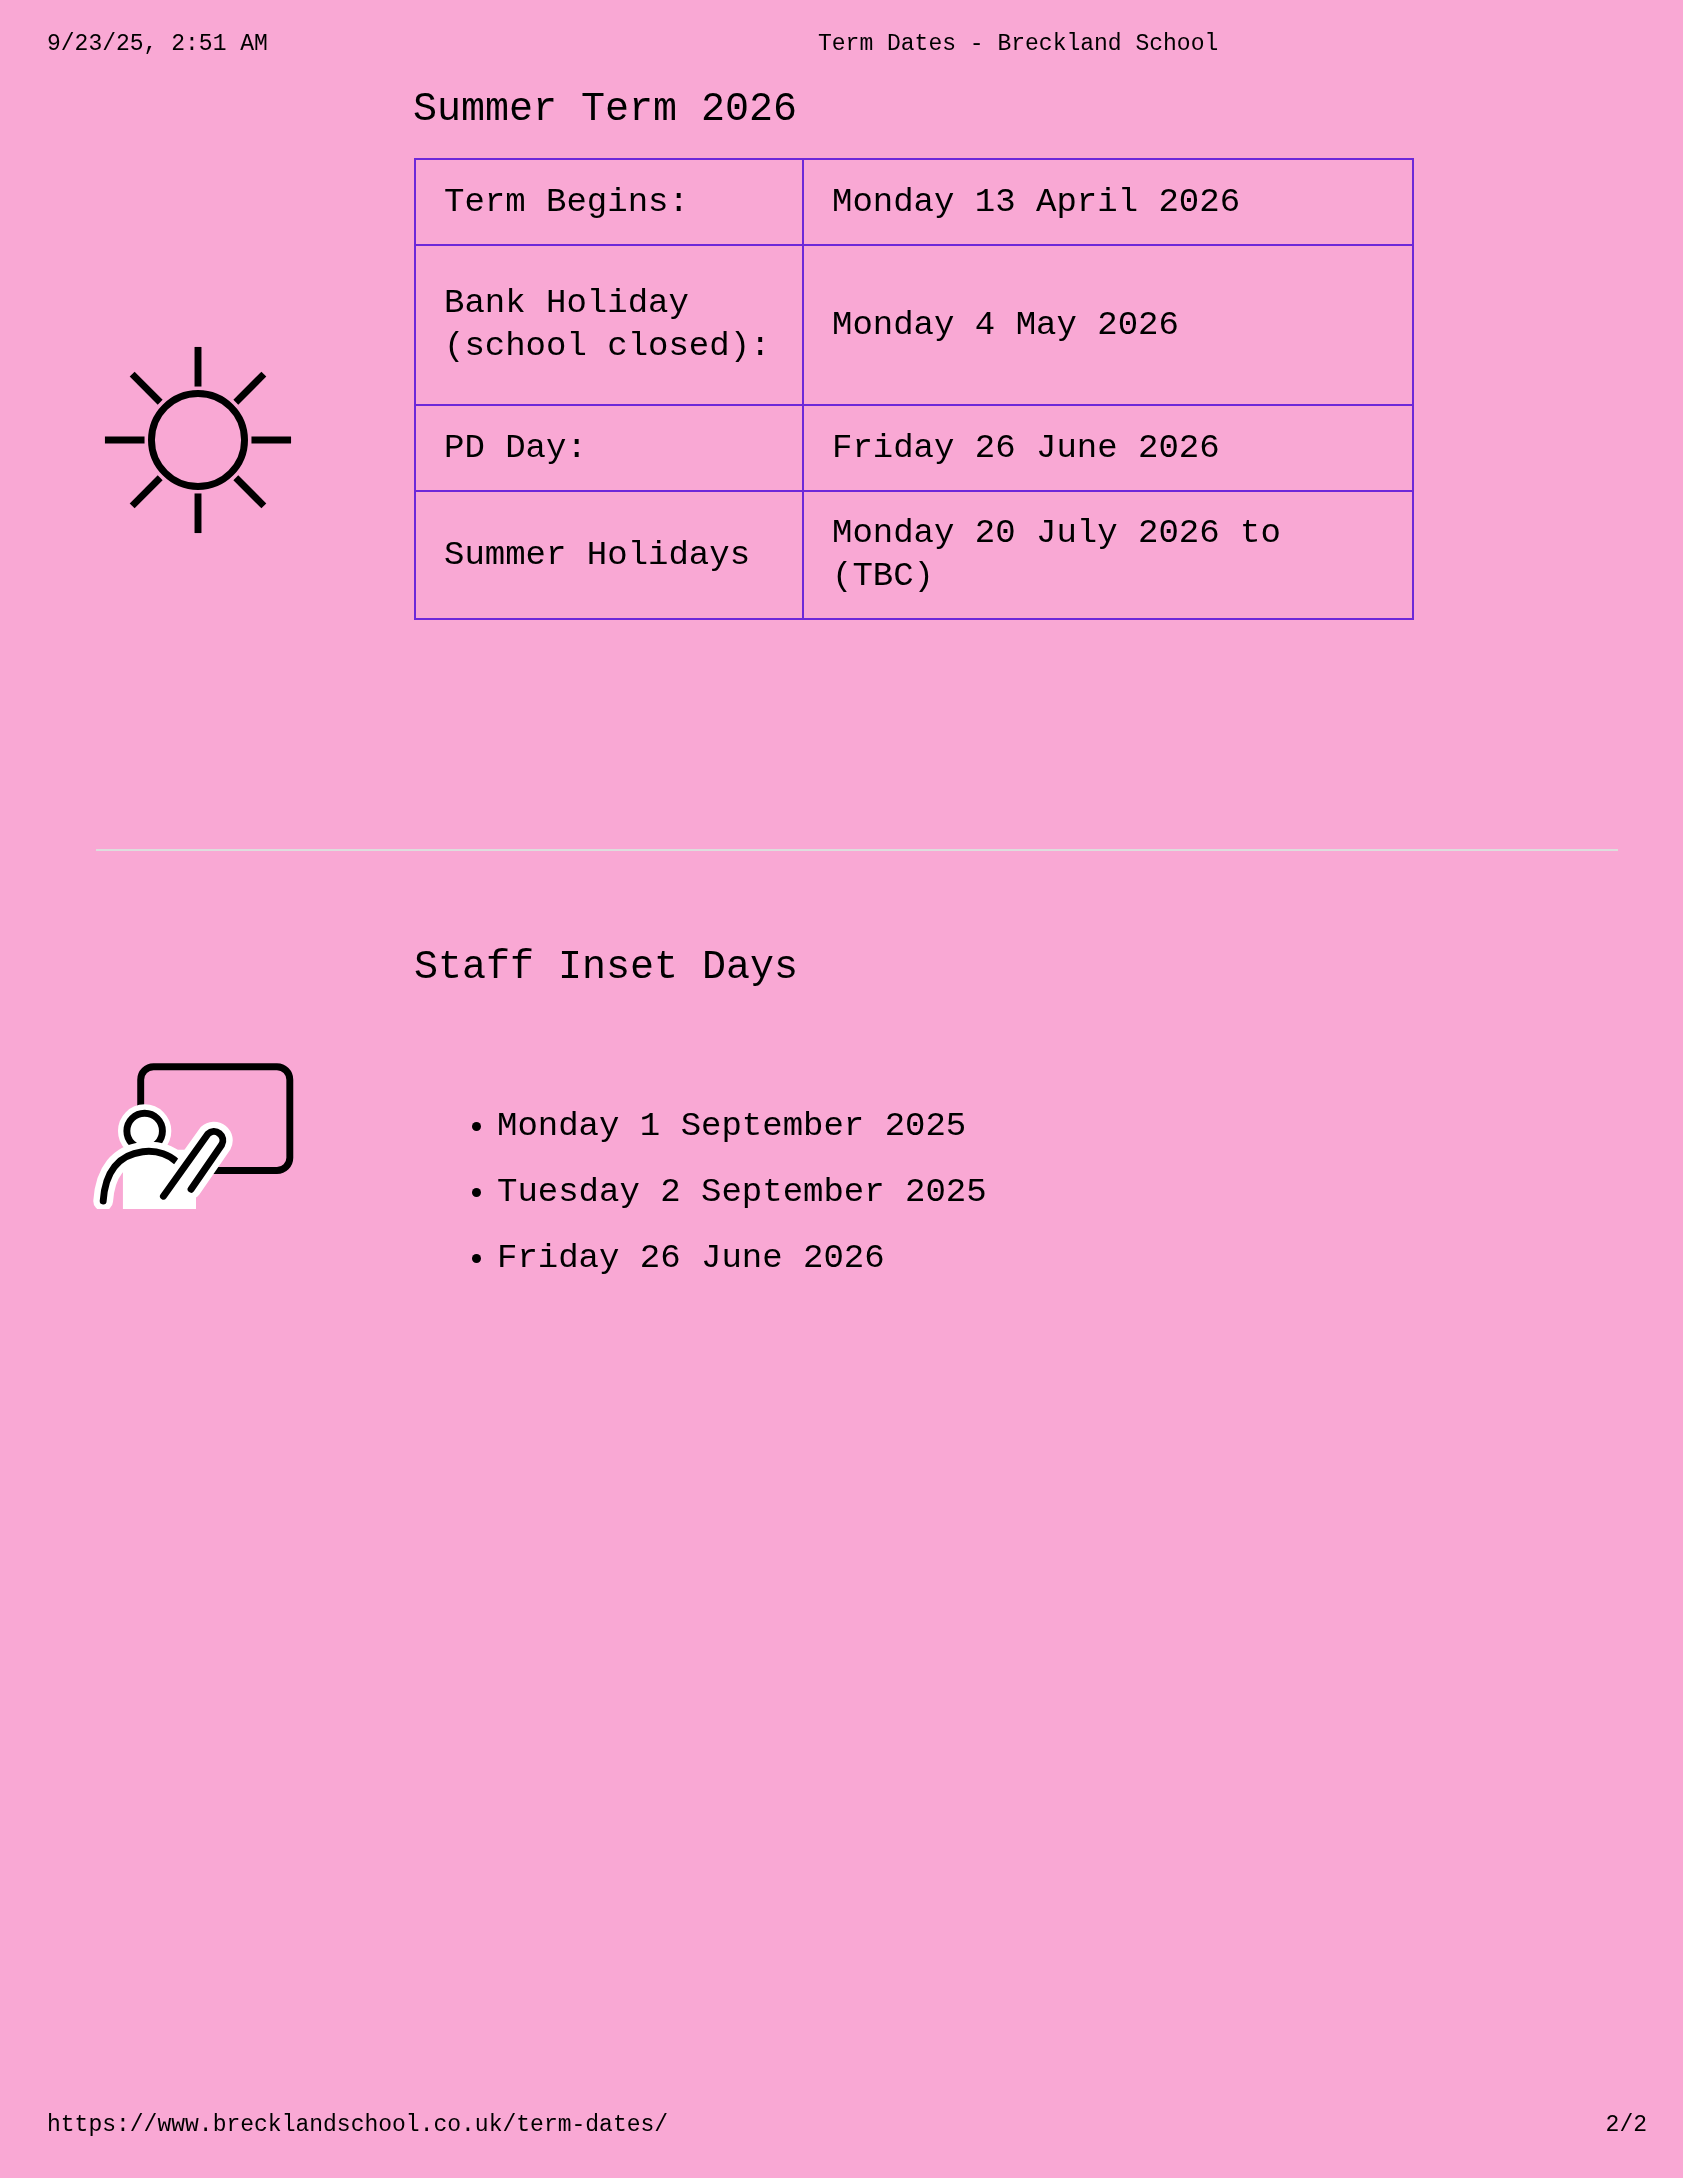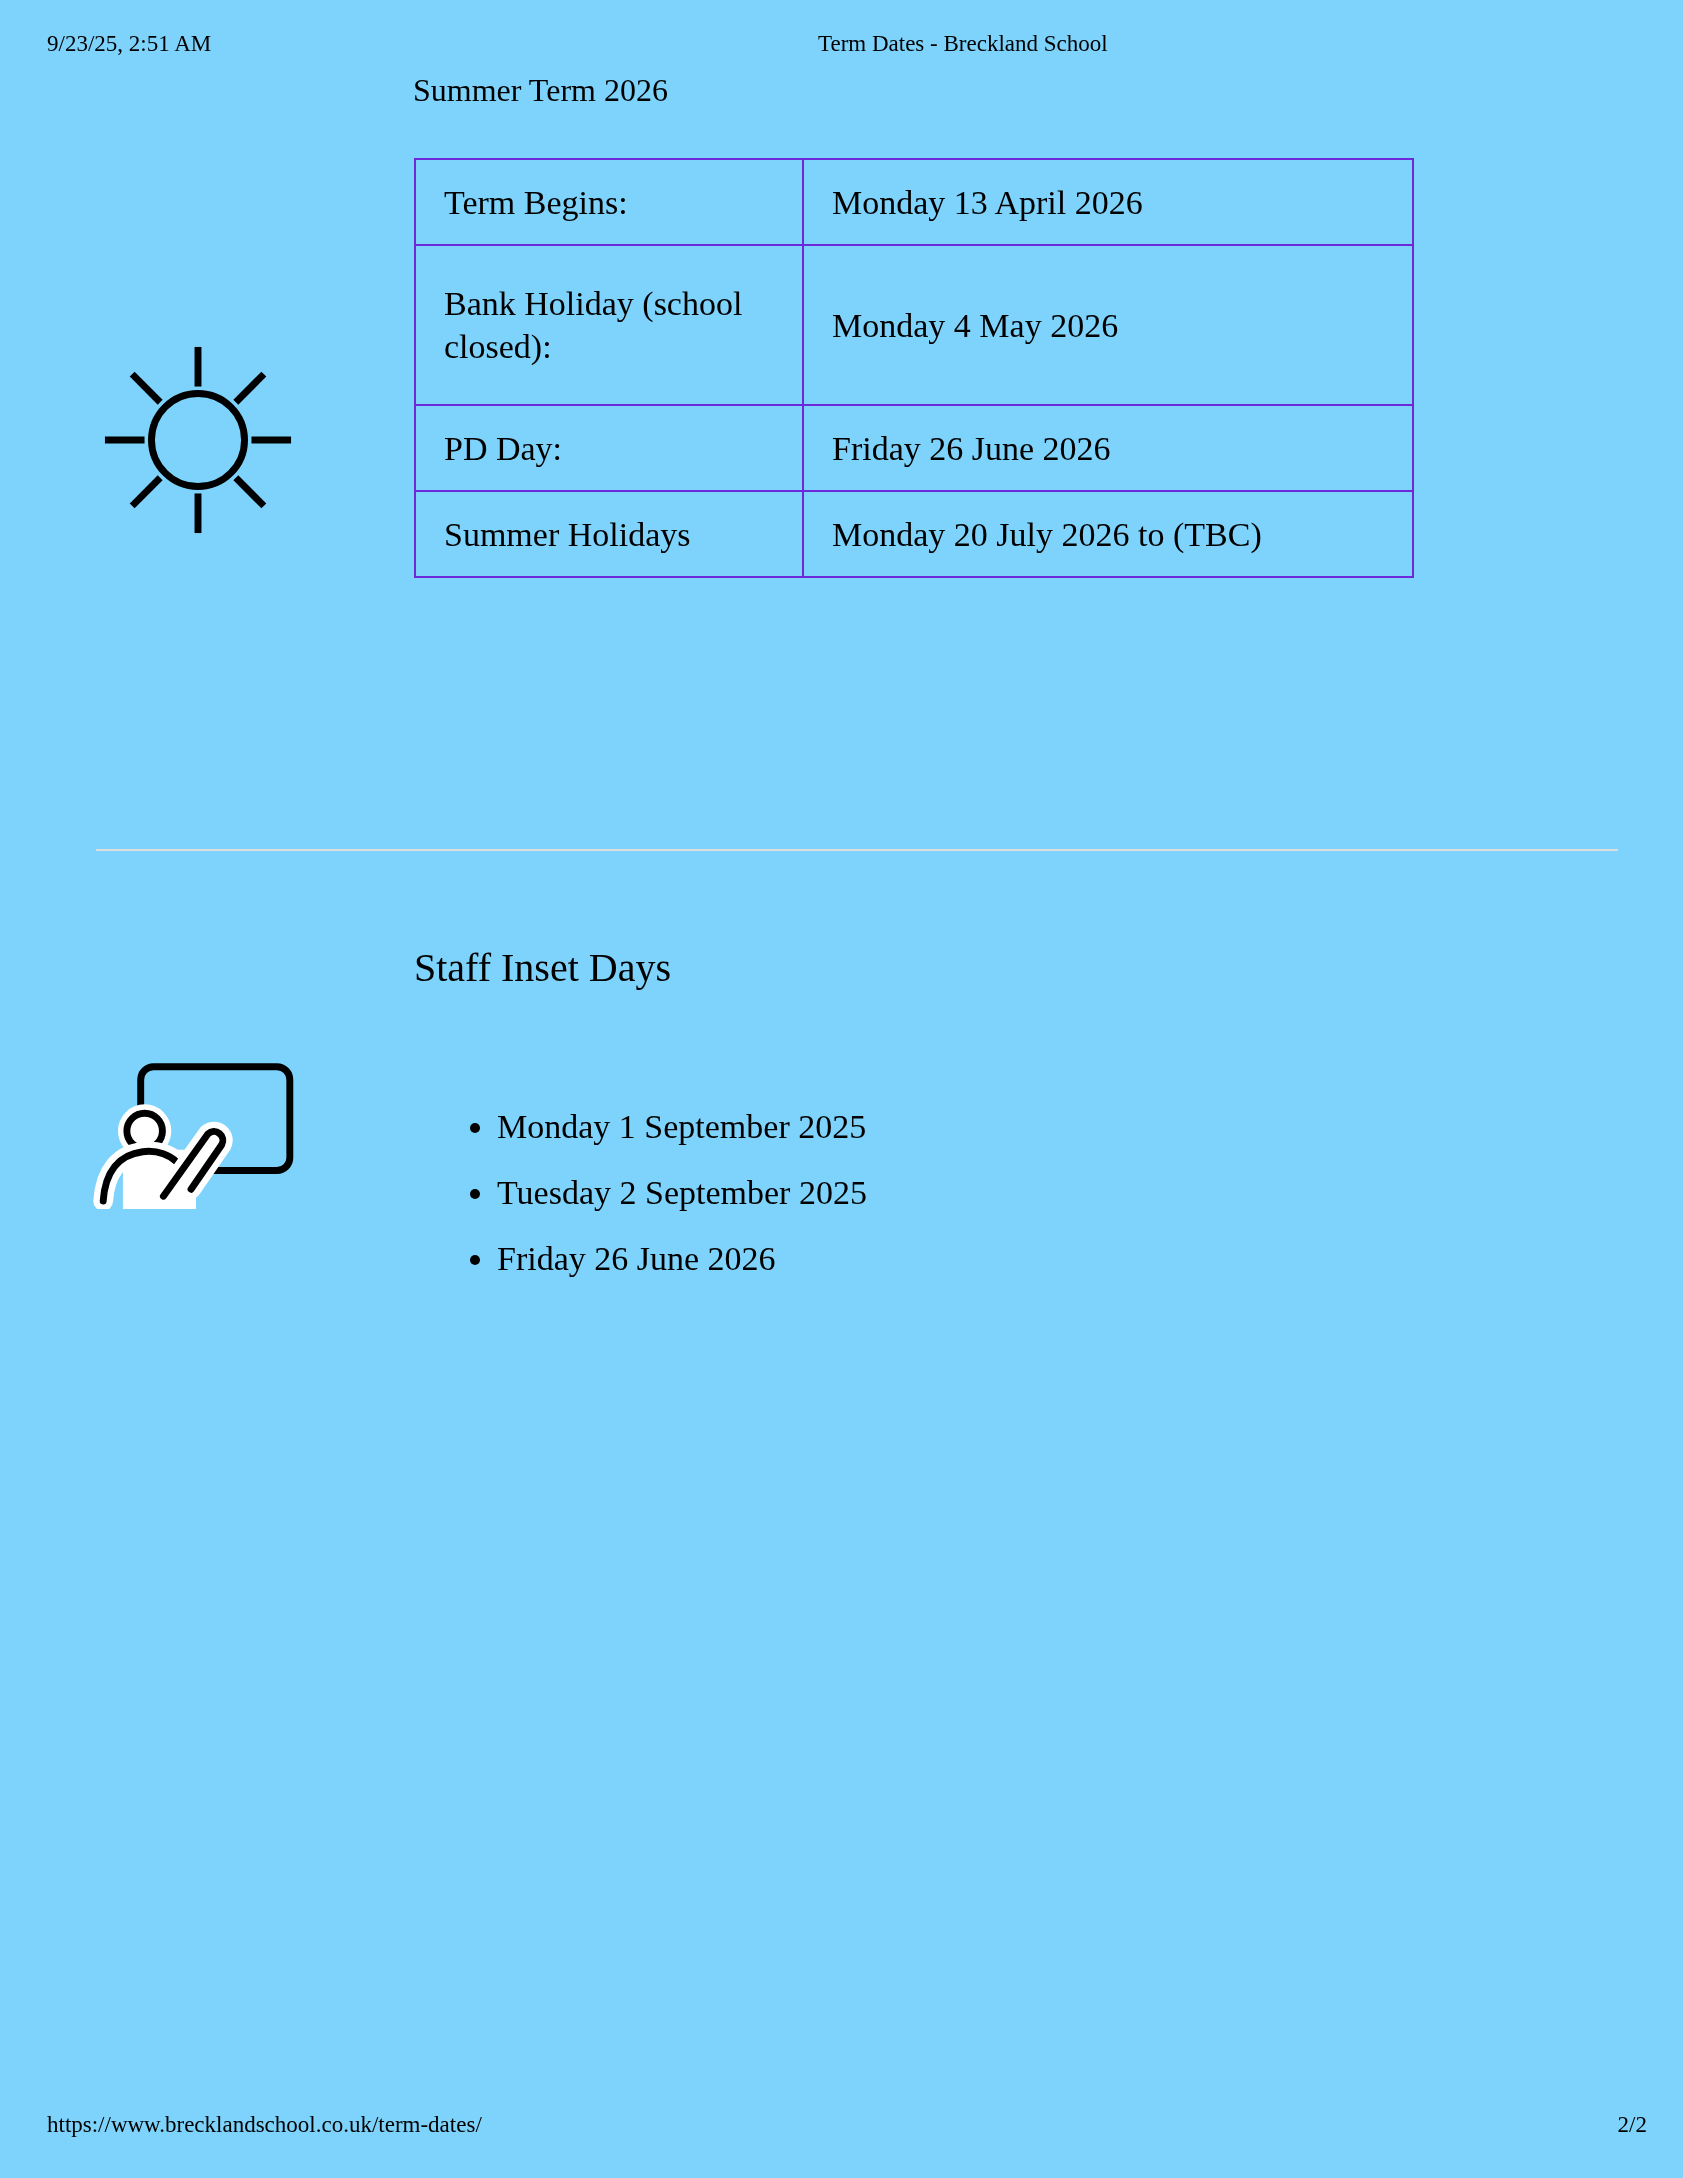--- a/index.html
+++ b/index.html
@@ -1,42 +1,42 @@
 <!DOCTYPE html>
 <html><head>
 <meta charset="utf-8">
 <style>
   * { margin: 0; padding: 0; box-sizing: border-box; }
   html, body { background: #ffffff; }
   .page {
     position: relative;
     width: 1683px;
     height: 2178px;
-    background: #7dd3fc;
-    font-family: Liberation Serif, serif;
+    background: #f9a8d4;
+    font-family: Liberation Mono, monospace;
     color: #000000;
     overflow: hidden;
   }
   
   .print-meta {
     position: absolute;
     font-size: 23px;
     line-height: 28px;
     color: #000000;
     white-space: nowrap;
   }
   .hdr-datetime { left: 47px; top: 30px; }
   .hdr-title    { left: 818px; top: 30px; }
   .ftr-url      { left: 47px; top: 2111px; }
   .ftr-page     { right: 36px; top: 2111px; }
 
   
   .h-summer {
-    position: absolute; left: 413px; top: 66px;
-    font-size: 32px; line-height: 48px; font-weight: 400;
+    position: absolute; left: 413px; top: 86px;
+    font-size: 40px; line-height: 48px; font-weight: 400;
   }
   .h-inset {
     position: absolute; left: 414px; top: 944px;
     font-size: 40px; line-height: 48px; font-weight: 400;
   }
   .h-inset-sub {
     position: absolute; left: 414px; top: 1020px;
     font-size: 40px; line-height: 48px; font-weight: 400;
   }
 

